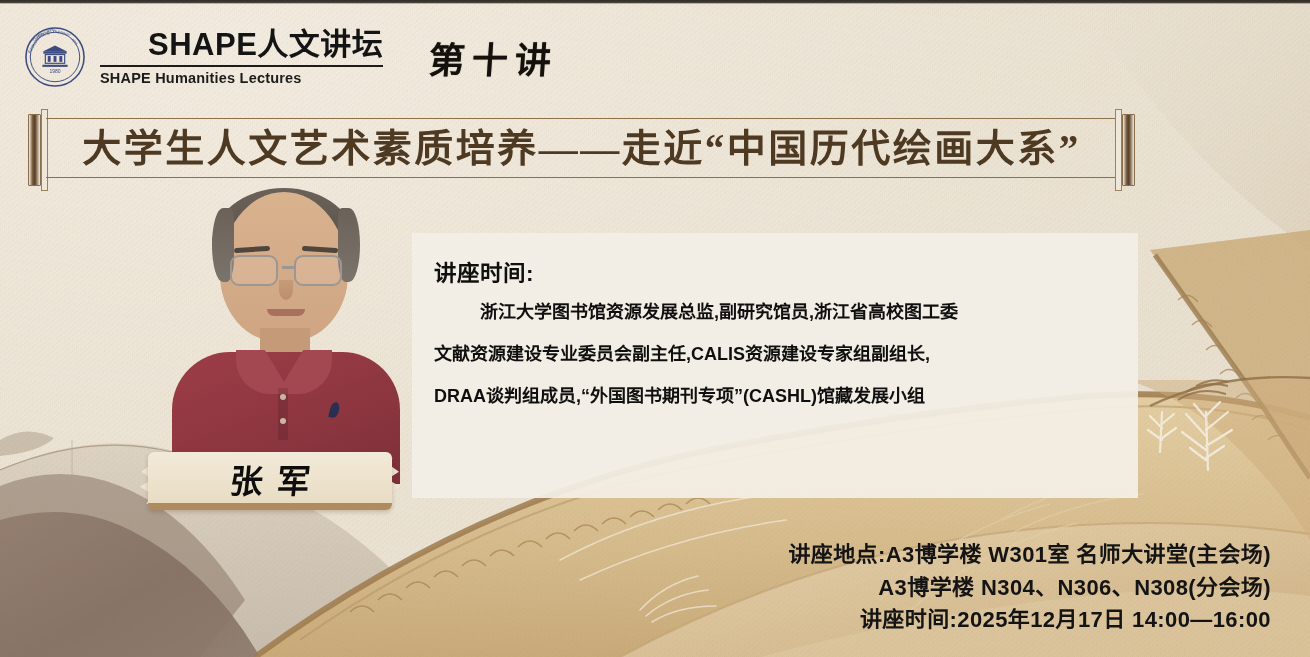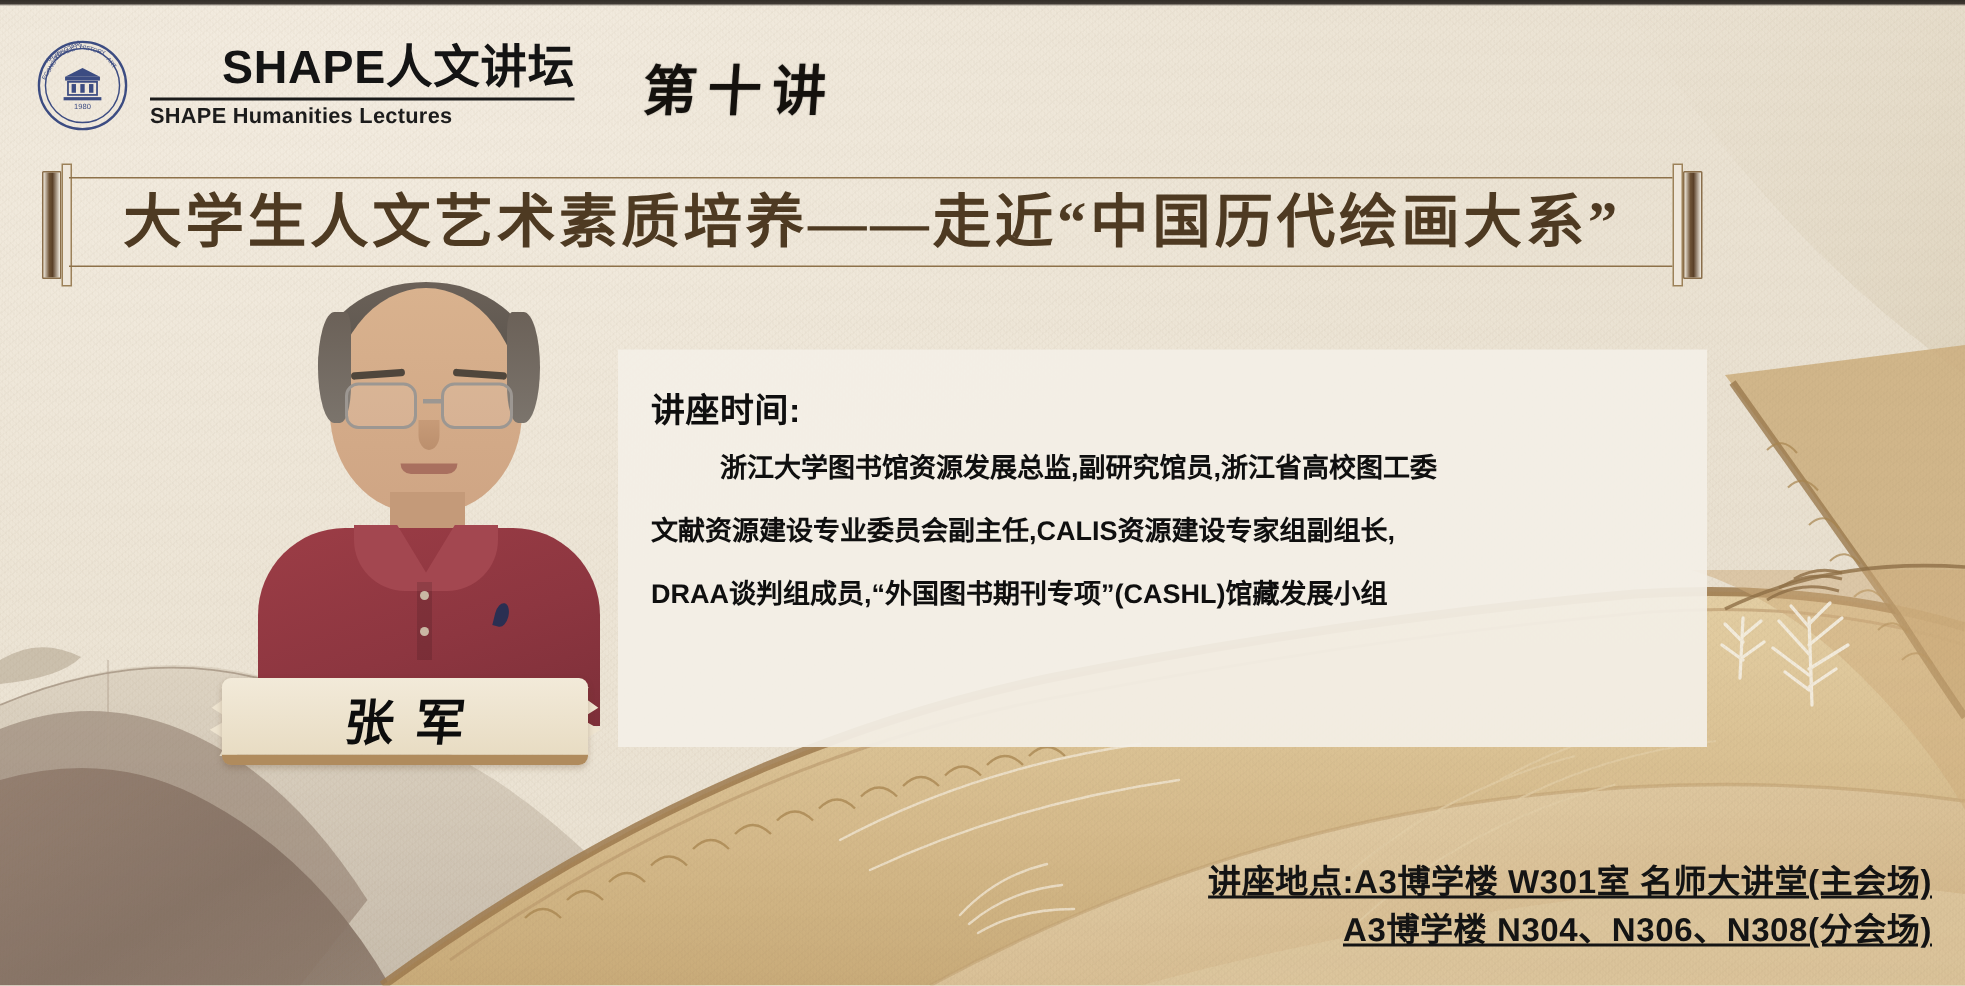--- a/index.html
+++ b/index.html
@@ -139,23 +139,23 @@
     letter-spacing:.5px;
   }
   .bio-line{
     font-size:18px;font-weight:bold;color:#0f0f0f;line-height:1;
     margin:0 0 24px 0;letter-spacing:0px;white-space:nowrap;
   }
   .bio-line.indent{text-indent:46px;}
 
   
   #footer{
-    position:absolute;right:22px;bottom:20px;text-align:right;
+    position:absolute;right:39px;bottom:20px;text-align:right;
     font-size:22px;font-weight:bold;color:#141414;line-height:1.48;
-    letter-spacing:.4px;white-space:nowrap;text-decoration:underline;
+    letter-spacing:.4px;white-space:nowrap;
   }
 </style>
 </head>
 <body>
 
 <div id="poster">
 
   <svg class="bgart" viewBox="0 0 1310 657" preserveAspectRatio="none">
     <defs>
       <linearGradient id="gTan" x1="0" y1="0" x2="0" y2="1">
@@ -348,15 +348,16 @@
   <div id="bio">
     <div id="bio-heading">讲座时间:</div>
     <p class="bio-line indent">浙江大学图书馆资源发展总监,副研究馆员,浙江省高校图工委</p>
     <p class="bio-line">文献资源建设专业委员会副主任,CALIS资源建设专家组副组长,</p>
     <p class="bio-line">DRAA谈判组成员,“外国图书期刊专项”(CASHL)馆藏发展小组</p>
   </div>
 
   <div id="footer">
     <div>讲座地点:A3博学楼 W301室 名师大讲堂(主会场)</div>
     <div>A3博学楼 N304、N306、N308(分会场)</div>
+    <div>讲座时间:2025年12月17日 14:00—16:00</div>
   </div>
 
 </div>
 
 </body></html>

